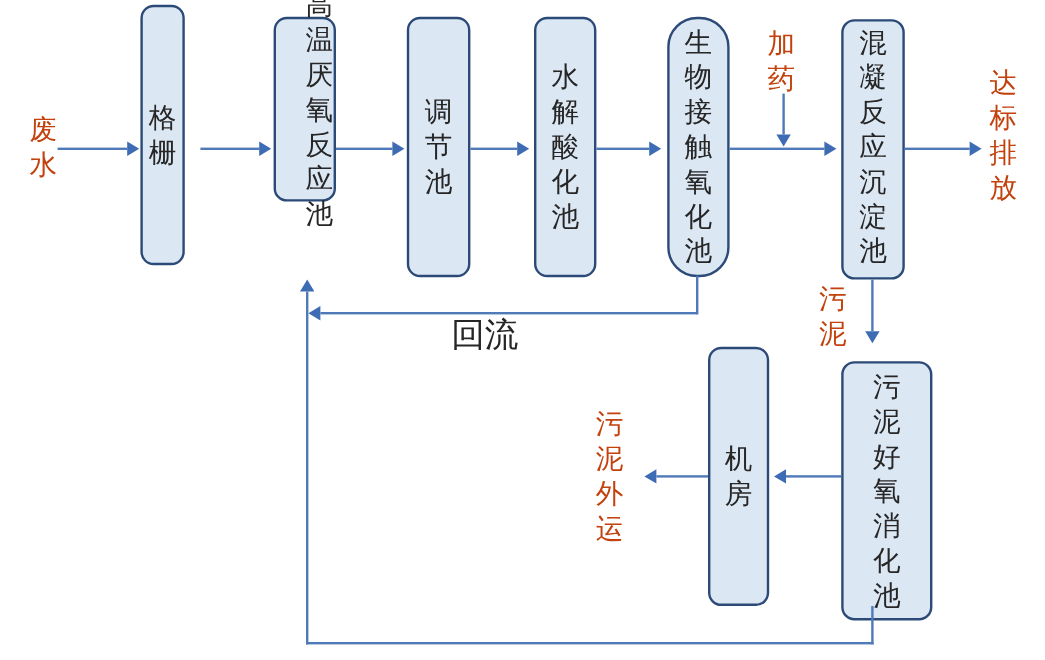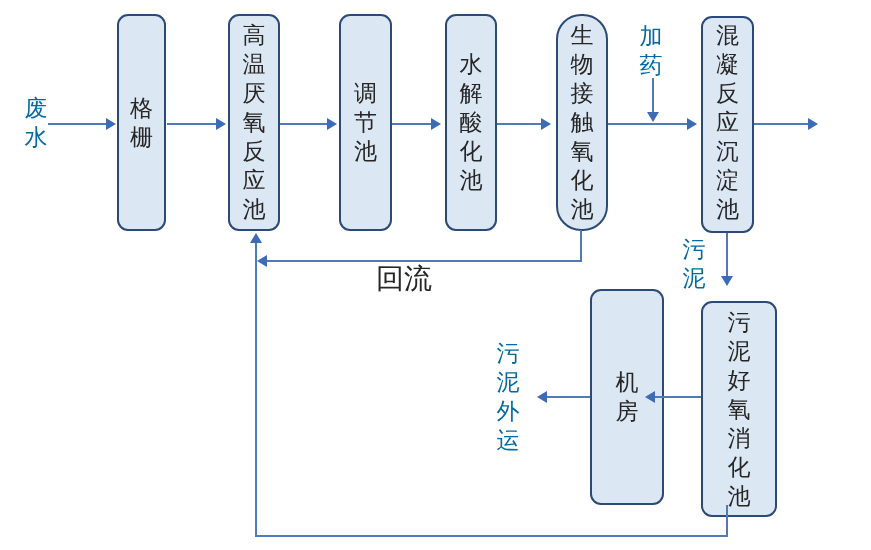--- a/index.html
+++ b/index.html
@@ -16,69 +16,70 @@
     border-radius:11px;
     display:flex;align-items:center;justify-content:center;
     box-sizing:border-box;
   }
   .node .vtext{
     font-size:23px;line-height:29px;color:#262626;
     width:24px;word-break:break-all;line-break:anywhere;text-align:center;
   }
   
   .vlabel{
-    position:absolute;font-size:23px;line-height:29px;color:#0369a1;
+    position:absolute;font-size:23px;line-height:29px;color:#c2410c;
     width:26px;word-break:break-all;line-break:anywhere;text-align:center;
   }
   .hlabel{
     position:absolute;font-size:28px;line-height:29px;color:#262626;white-space:nowrap;
   }
   
   .hline{position:absolute;height:2px;background:#4f79b9;}
   .vline{position:absolute;width:2px;background:#4f79b9;}
   
   .ah{position:absolute;width:0;height:0;}
   .ar{border-left:10px solid #3e6cb4;border-top:6px solid transparent;border-bottom:6px solid transparent;}
   .al{border-right:10px solid #3e6cb4;border-top:6px solid transparent;border-bottom:6px solid transparent;}
   .ad{border-top:10px solid #3e6cb4;border-left:6px solid transparent;border-right:6px solid transparent;}
   .au{border-bottom:10px solid #3e6cb4;border-left:6px solid transparent;border-right:6px solid transparent;}
 </style>
 </head>
 <body>
 
 <div class="canvas">
 
-  <div class="node" style="left:117px;top:14px;width:49px;height:217px;">
+  <div class="node" style="left:117px;top:4px;width:37px;height:217px;">
     <span class="vtext">格栅</span>
   </div>
-  <div class="node" style="left:228px;top:14px;width:52px;height:217px;">
+  <div class="node" style="left:228px;top:14px;width:52px;height:154px;justify-content:flex-end;">
     <span class="vtext">高温厌氧反应池</span>
   </div>
   <div class="node" style="left:339px;top:14px;width:53px;height:217px;">
     <span class="vtext">调节池</span>
   </div>
   <div class="node" style="left:445px;top:14px;width:52px;height:217px;">
     <span class="vtext">水解酸化池</span>
   </div>
   <div class="node" style="left:556px;top:14px;width:52px;height:217px;border-radius:25px;">
     <span class="vtext">生物接触氧化池</span>
   </div>
   <div class="node" style="left:701px;top:16px;width:53px;height:217px;font-family:Liberation Mono, monospace;">
     <span class="vtext">混凝反应沉淀池</span>
   </div>
 
-  <div class="node" style="left:590px;top:289px;width:74px;height:216px;">
+  <div class="node" style="left:590px;top:289px;width:51px;height:216px;">
     <span class="vtext">机房</span>
   </div>
   <div class="node" style="left:701px;top:289px;width:76px;height:216px;margin-top:12px;">
     <span class="vtext">污泥好氧消化池</span>
   </div>
 
   <div class="vlabel" style="left:23px;top:94px;">废水</div>
   <div class="vlabel" style="left:638px;top:22px;">加药</div>
+  <div class="vlabel" style="left:823px;top:55px;">达标排放</div>
   <div class="vlabel" style="left:681px;top:235px;">污泥</div>
   <div class="hlabel" style="left:376px;top:264px;">回流</div>
   <div class="vlabel" style="left:495px;top:339px;">污泥外运</div>
 
   <div class="hline" style="left:48px;top:123px;width:58px;"></div>
   <div class="ah ar" style="left:106px;top:118px;"></div>
 
   <div class="hline" style="left:167px;top:123px;width:49px;"></div>
   <div class="ah ar" style="left:216px;top:118px;"></div>
 

